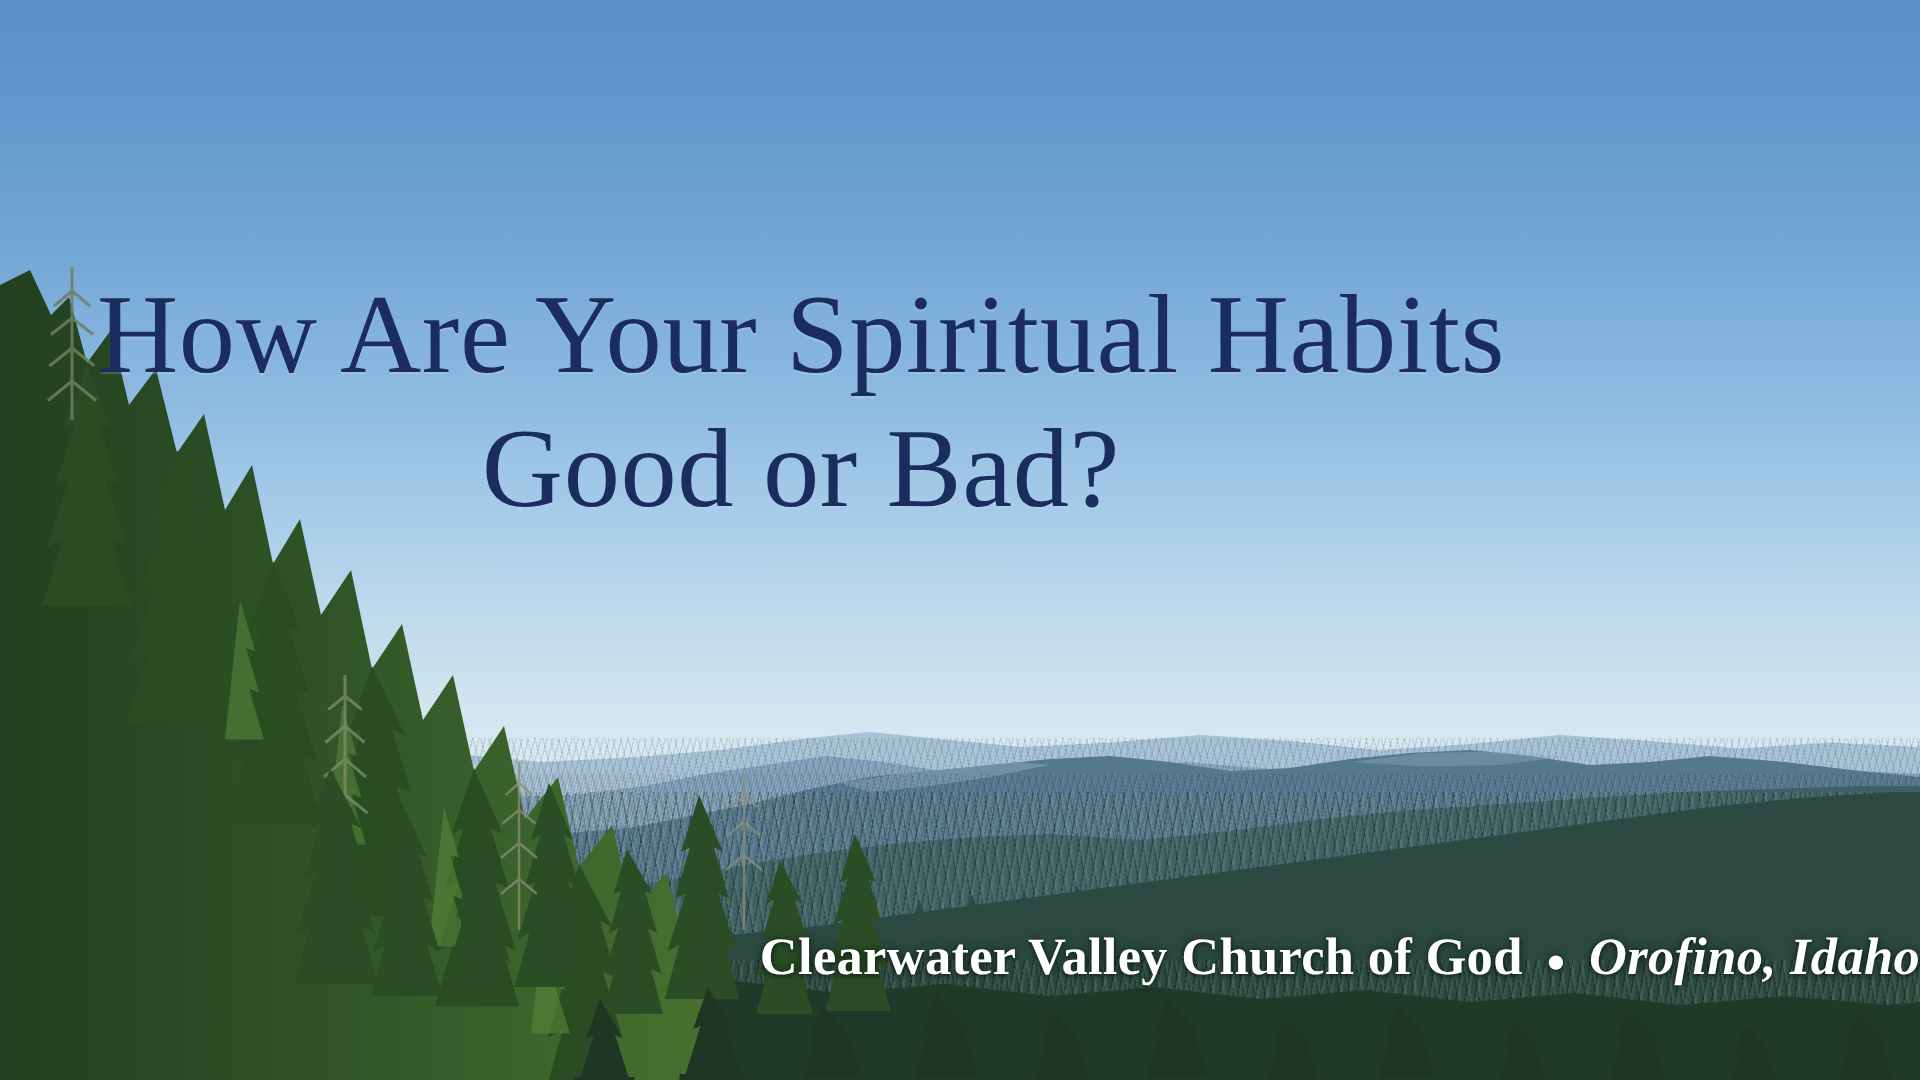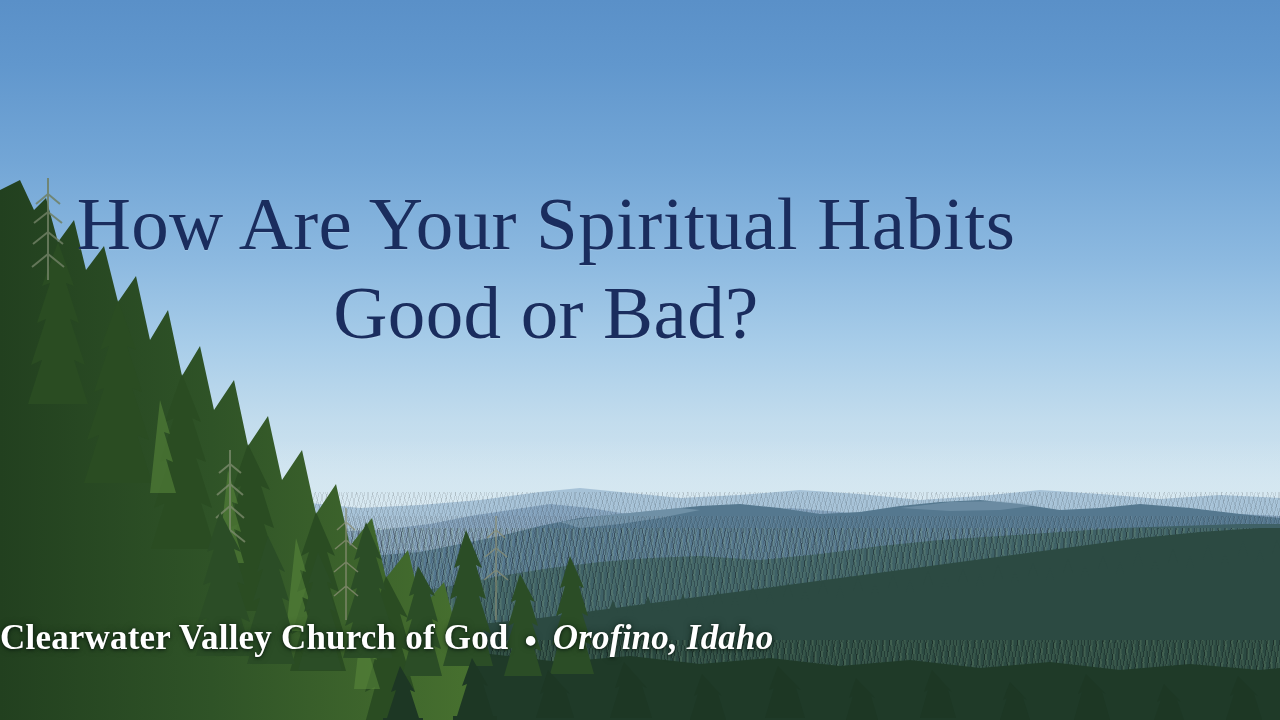--- a/index.html
+++ b/index.html
@@ -52,37 +52,36 @@
   .trees{position:absolute;}
   .trees svg{display:block;}
 
   
   .title-block{
     position:absolute;left:0;top:186px;width:1068px;
     text-align:center;
     color:#1a2d5e;
     z-index:40;
     pointer-events:none;
-    margin-left:12px;
   }
   .title-line{
     display:block;
     font-family:"Liberation Serif", serif;
     font-size:74px;
     line-height:1.0;
     letter-spacing:.4px;
     white-space:nowrap;
     text-shadow:0 1px 1px rgba(255,255,255,.18);
   }
   .title-line.l1{font-size:75px;}
   .title-line.l2{font-size:75px;margin-top:14px;text-align:center;}
 
   .caption{
     position:absolute;left:0;top:618px;width:1280px;
-    text-align:left;
+    text-align:right;
     z-index:40;
     color:#ffffff;
     white-space:nowrap;
     text-shadow:0 1px 3px rgba(10,25,15,.85), 0 0 7px rgba(10,25,15,.55);
   }
   .cap-main{
     font-family:"Liberation Serif", serif;
     font-size:35px;
     font-weight:700;
     letter-spacing:.2px;

